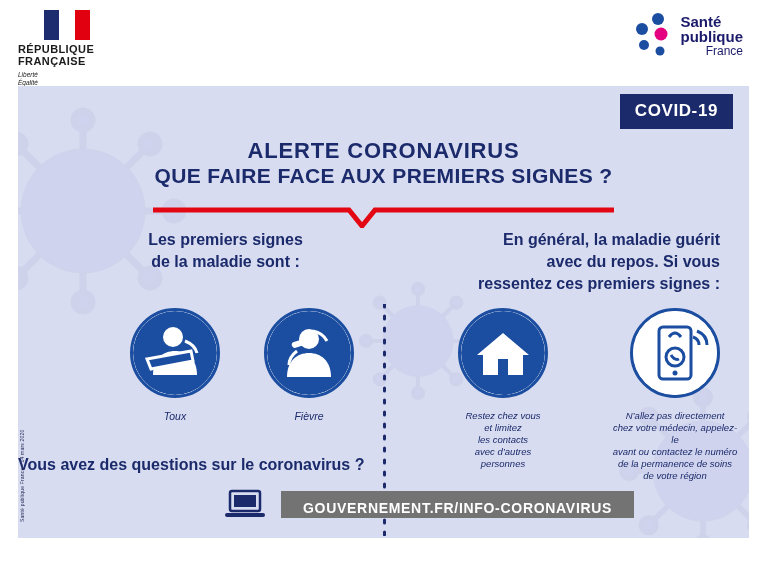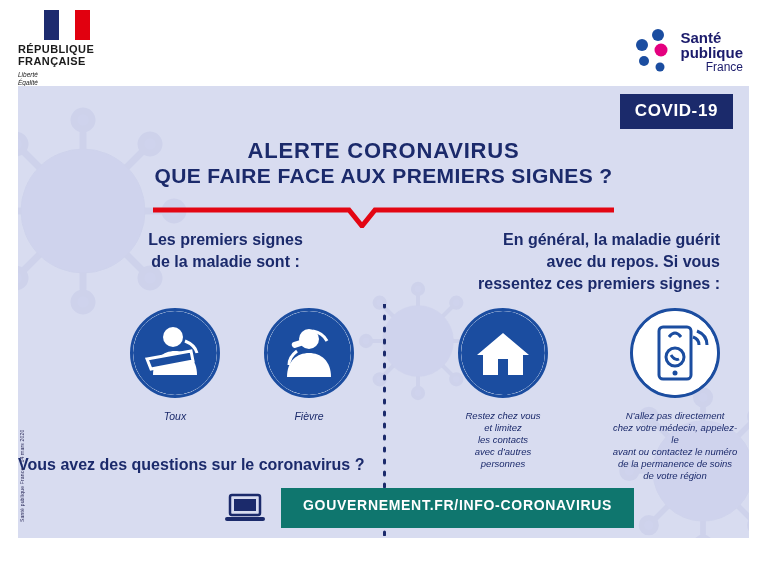--- a/index.html
+++ b/index.html
@@ -55,21 +55,21 @@
     margin-top: 4px;
     font-size: 6.5px;
     font-style: italic;
     color: #1b1b1b;
     line-height: 8px;
   }
 
   .spf {
     position: absolute;
     right: 24px;
-    top: 28px;
+    top: 12px;
     display: flex;
     align-items: center;
     gap: 8px;
   }
   .spf-dots { width: 42px; height: 48px; }
   .spf-text {
     color: #1b1b6b;
     line-height: 15px;
   }
   .spf-text .l1 { font-size: 15px; font-weight: bold; }
@@ -214,26 +214,26 @@
   .urlbar {
     position: absolute;
     left: 205px;
     top: 402px;
     display: flex;
     align-items: center;
     gap: 14px;
   }
   .laptop { width: 44px; height: 32px; }
   .urlbtn {
-    background: #0f766e;
+    background: #737373;
     color: #ffffff;
     font-size: 14px;
     font-weight: bold;
     letter-spacing: 0.7px;
-    padding: 9px 22px 15px 22px;
+    padding: 9px 22px 2px 22px;
   }
 
   .sidenote {
     position: absolute;
     left: 25px;
     bottom: 52px;
     transform: rotate(-90deg);
     transform-origin: left bottom;
     font-size: 5px;
     color: #2b2b5a;

